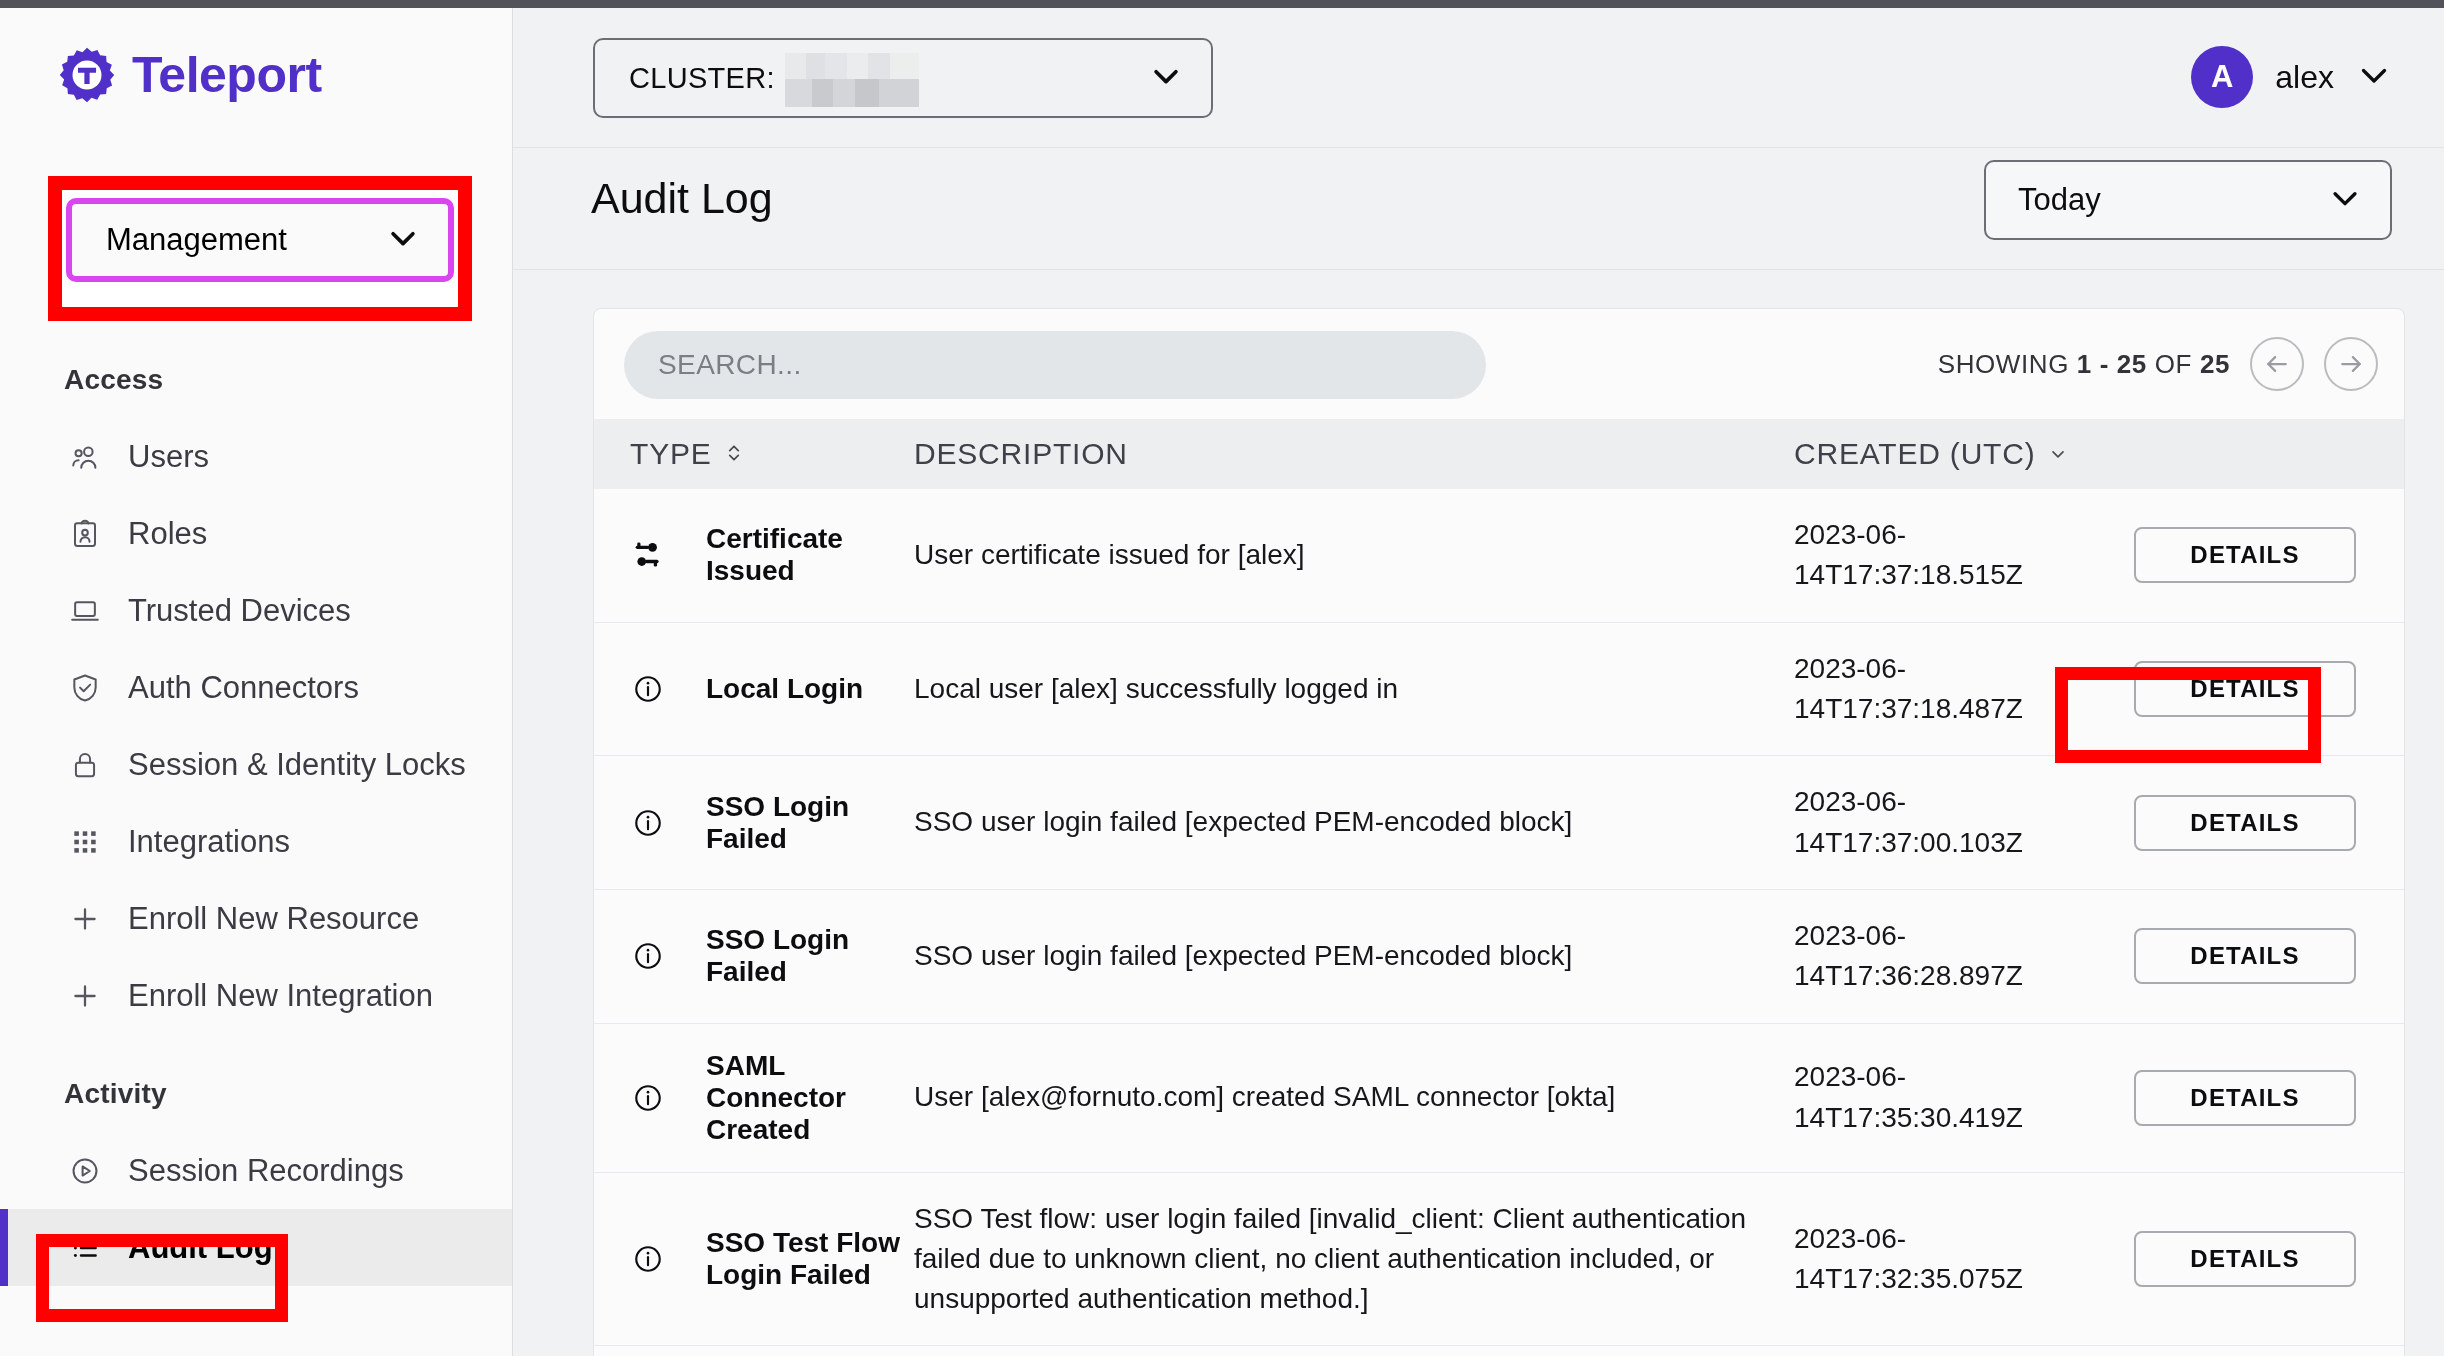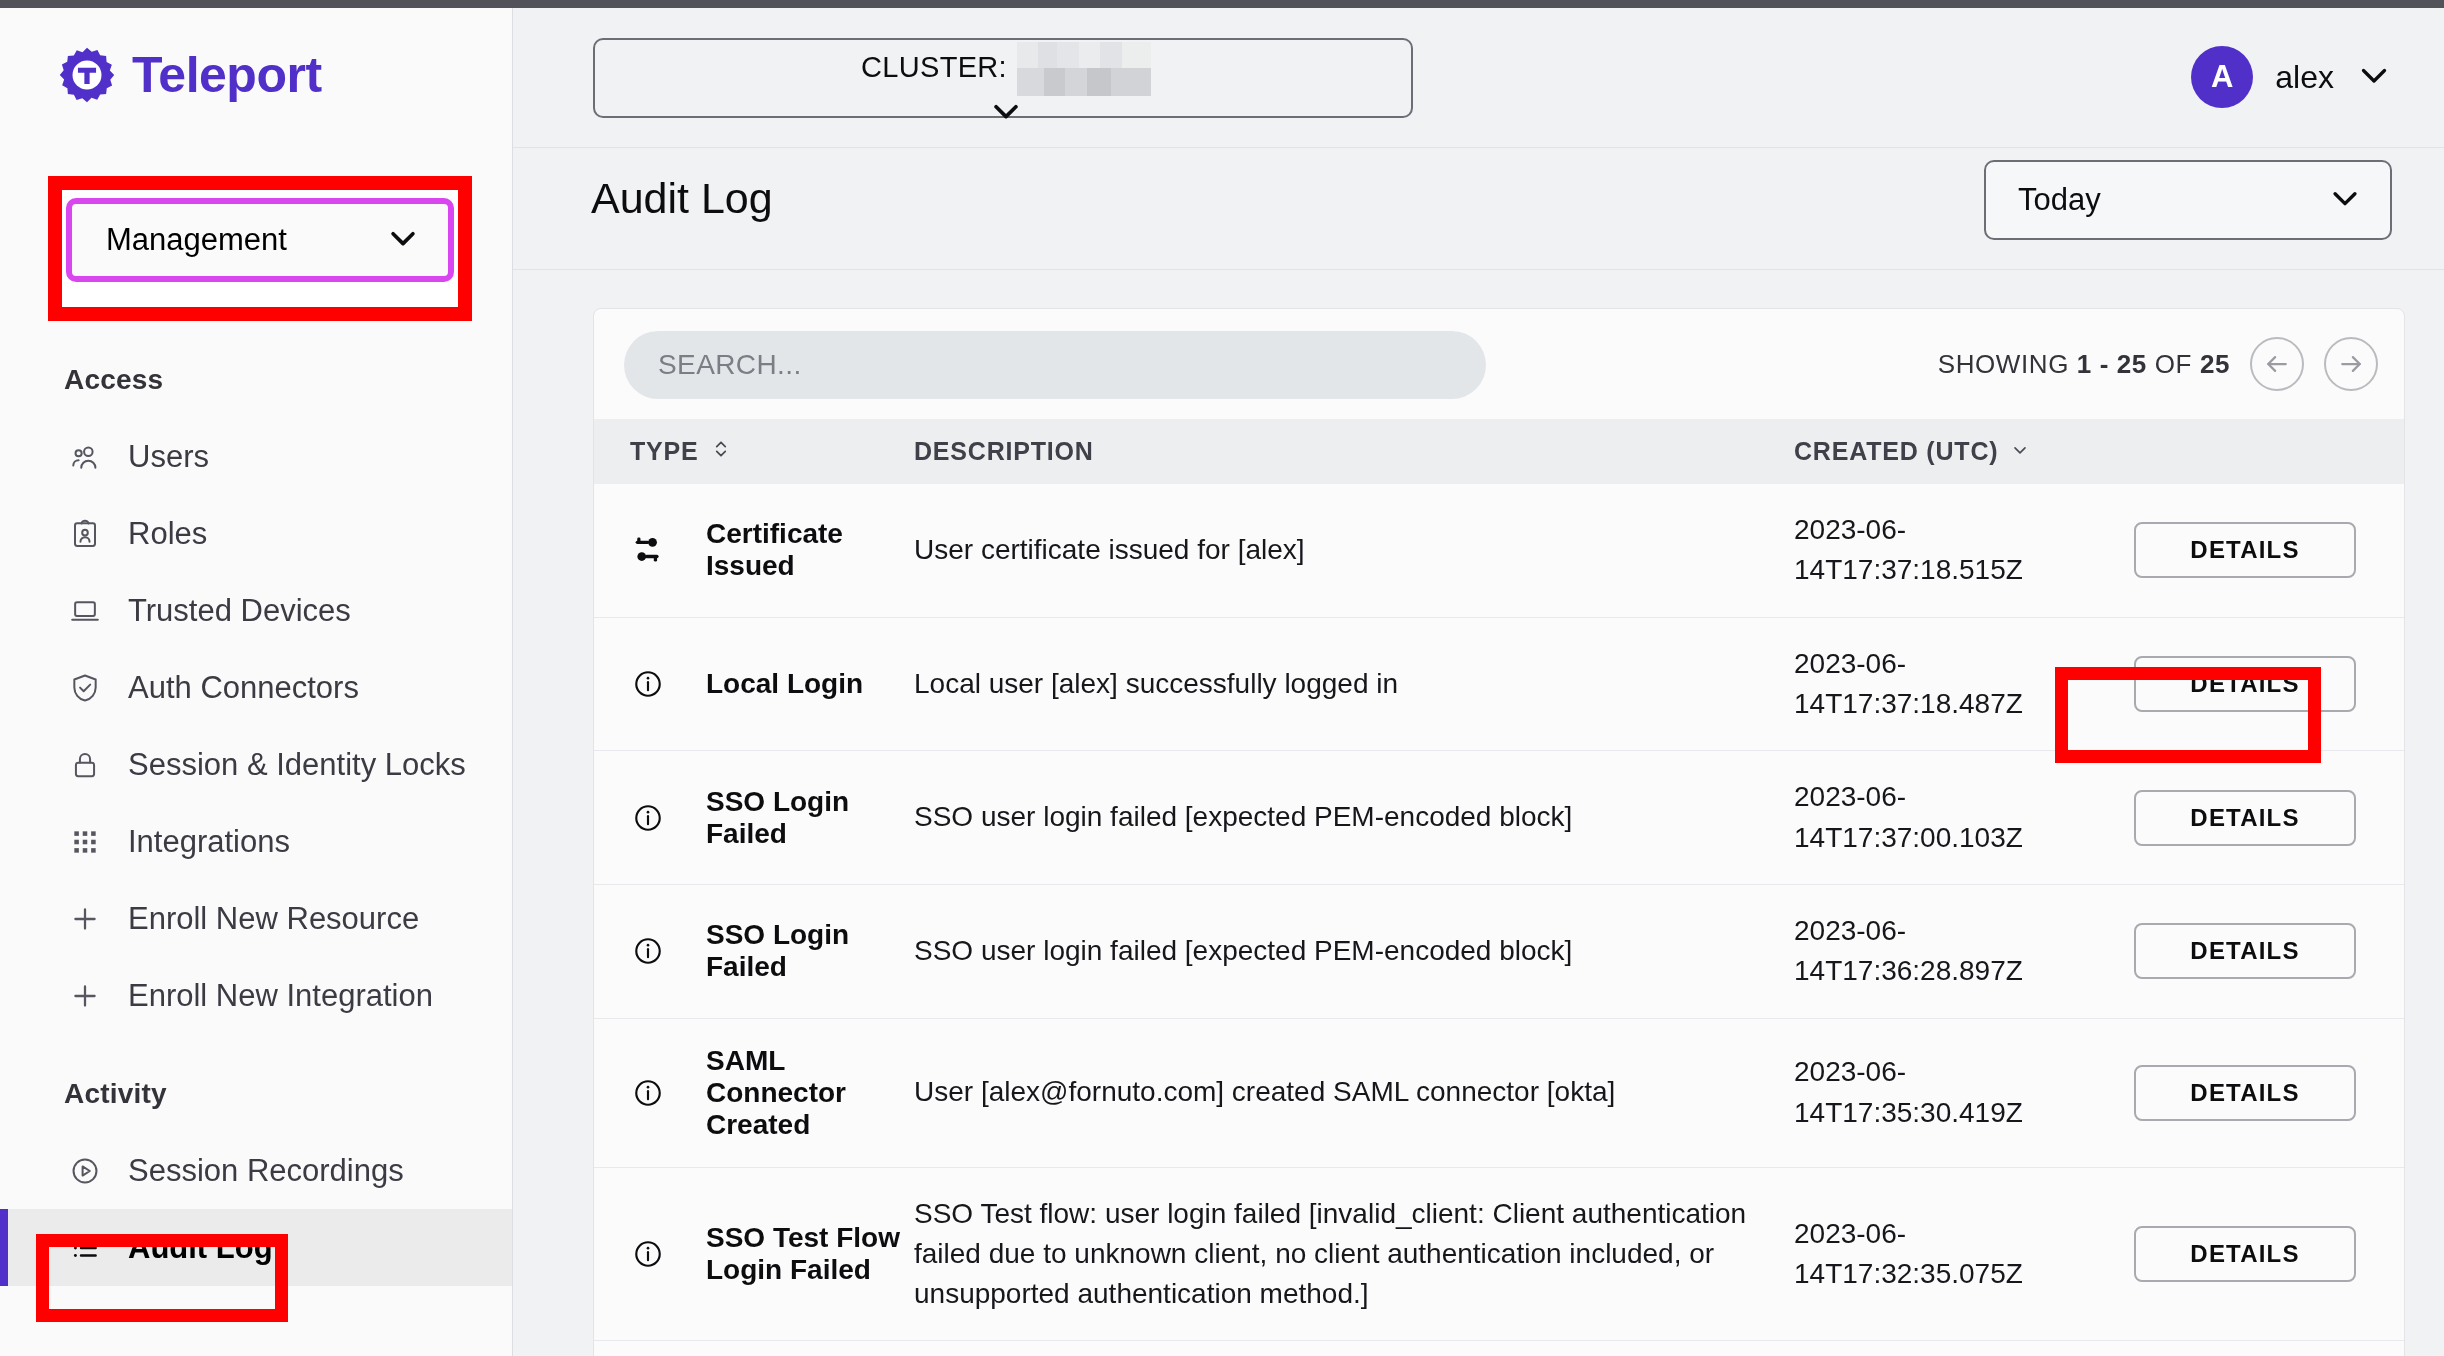--- a/index.html
+++ b/index.html
@@ -61,24 +61,24 @@
   .audit-hl {
     position: absolute; left: 36px; top: 1226px; width: 252px; height: 88px;
     border: 13px solid #ff0000; pointer-events: none;
   }
 
   
   .main { position: absolute; top: 8px; left: 513px; width: 1931px; height: 1348px; background: #f1f2f4; }
 
   .topbar { position: relative; height: 140px; border-bottom: 1px solid #e2e3e6; }
   .cluster-select {
-    position: absolute; left: 80px; top: 30px; width: 820px; height: 80px;
+    position: absolute; left: 80px; top: 30px; width: 620px; height: 80px;
     border: 2px solid #6d6d76; border-radius: 10px; background: #f1f2f4;
     display: flex; align-items: center; justify-content: space-between;
-    padding: 0 28px 0 34px; cursor: pointer; flex-direction: column;
+    padding: 0 28px 0 34px; cursor: pointer;
   }
   .cluster-left { display: flex; align-items: center; gap: 10px; }
   .cluster-label { font-size: 29px; color: #0d0d10; letter-spacing: 0.3px; }
   .redacted {
     display: inline-block; width: 134px; height: 54px;
     background:
       linear-gradient(90deg,#e8e9eb 0 16%,#dfe0e3 16% 30%,#e4e5e8 30% 46%,#ebecee 46% 62%,#e2e3e6 62% 78%,#eceded 78% 100%),
       #e7e8ea;
     position: relative; top: 2px;
   }
@@ -129,21 +129,21 @@
   .pager-text b { font-weight: bold; }
   .pg-btn {
     width: 54px; height: 54px; border-radius: 50%; border: 2px solid #b9bbbf;
     background: transparent; display: flex; align-items: center; justify-content: center;
     cursor: pointer;
   }
 
   table { width: 100%; border-collapse: collapse; table-layout: fixed; }
   thead th {
     background: #edeef0; text-align: left;
-    font-size: 25px; font-weight: bold; color: #3f4049;
+    font-size: 30px; font-weight: normal; color: #3f4049;
     padding: 18px 0 18px 0; letter-spacing: 0.8px; height: 56px;
   }
   th.c-type  { width: 320px; padding-left: 36px; }
   th.c-desc  { width: 880px; }
   th.c-date  { width: 340px; }
   th.c-act   { width: 272px; }
   .th-inner { display: inline-flex; align-items: center; gap: 12px; }
 
   tbody tr { border-top: 1px solid #e8e9ec; }
   tbody tr:first-child { border-top: none; }

